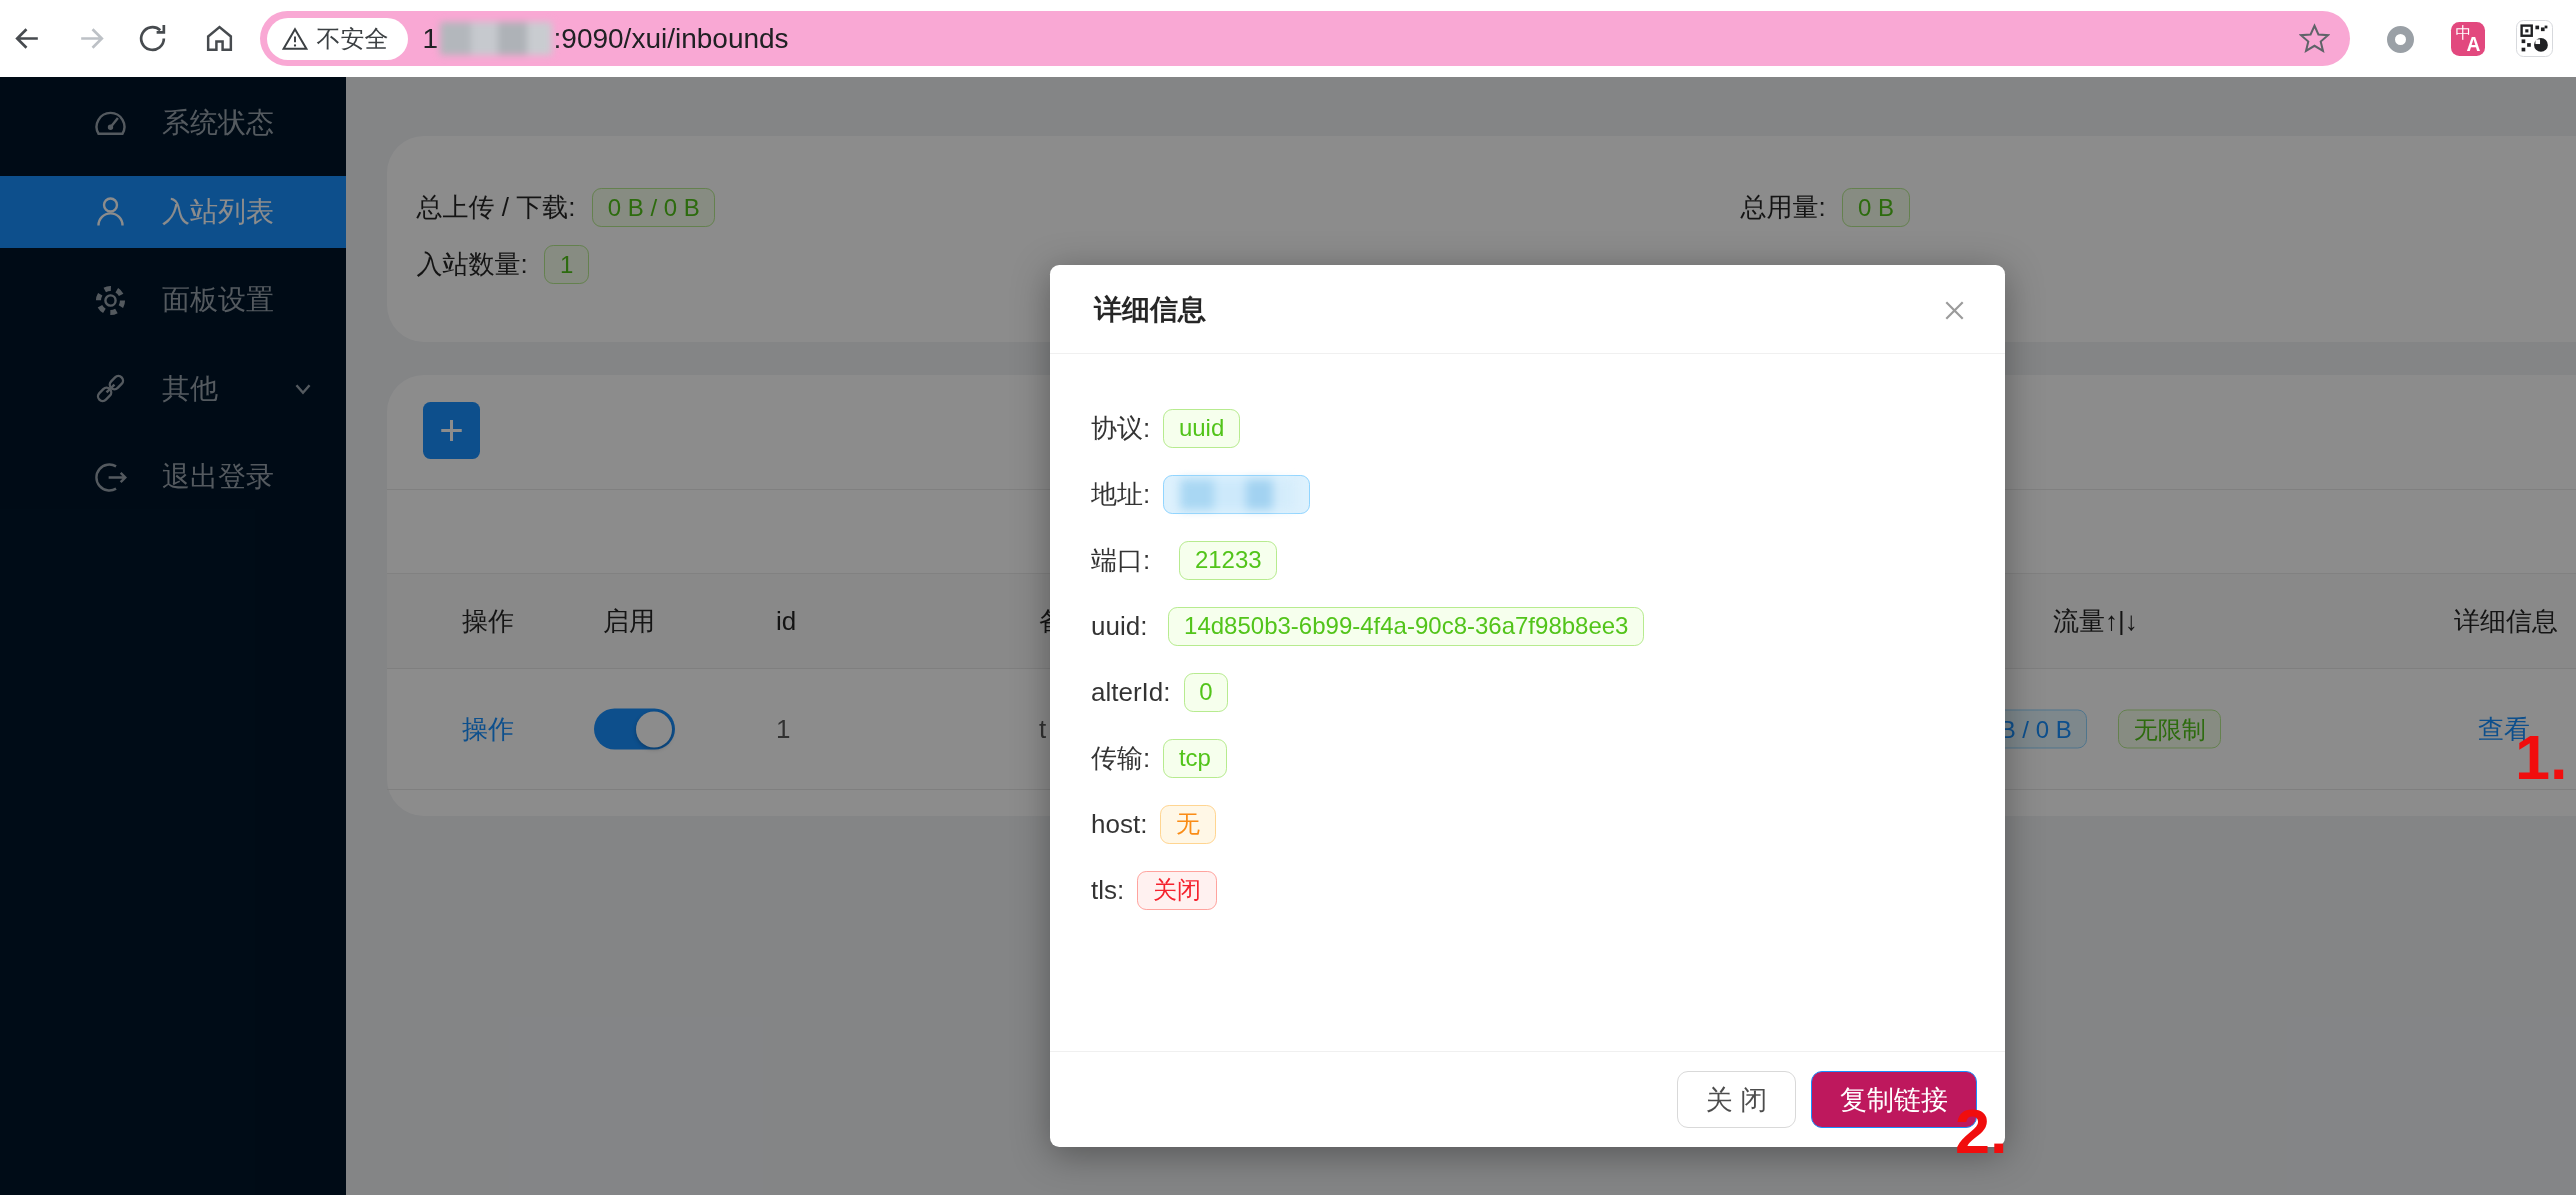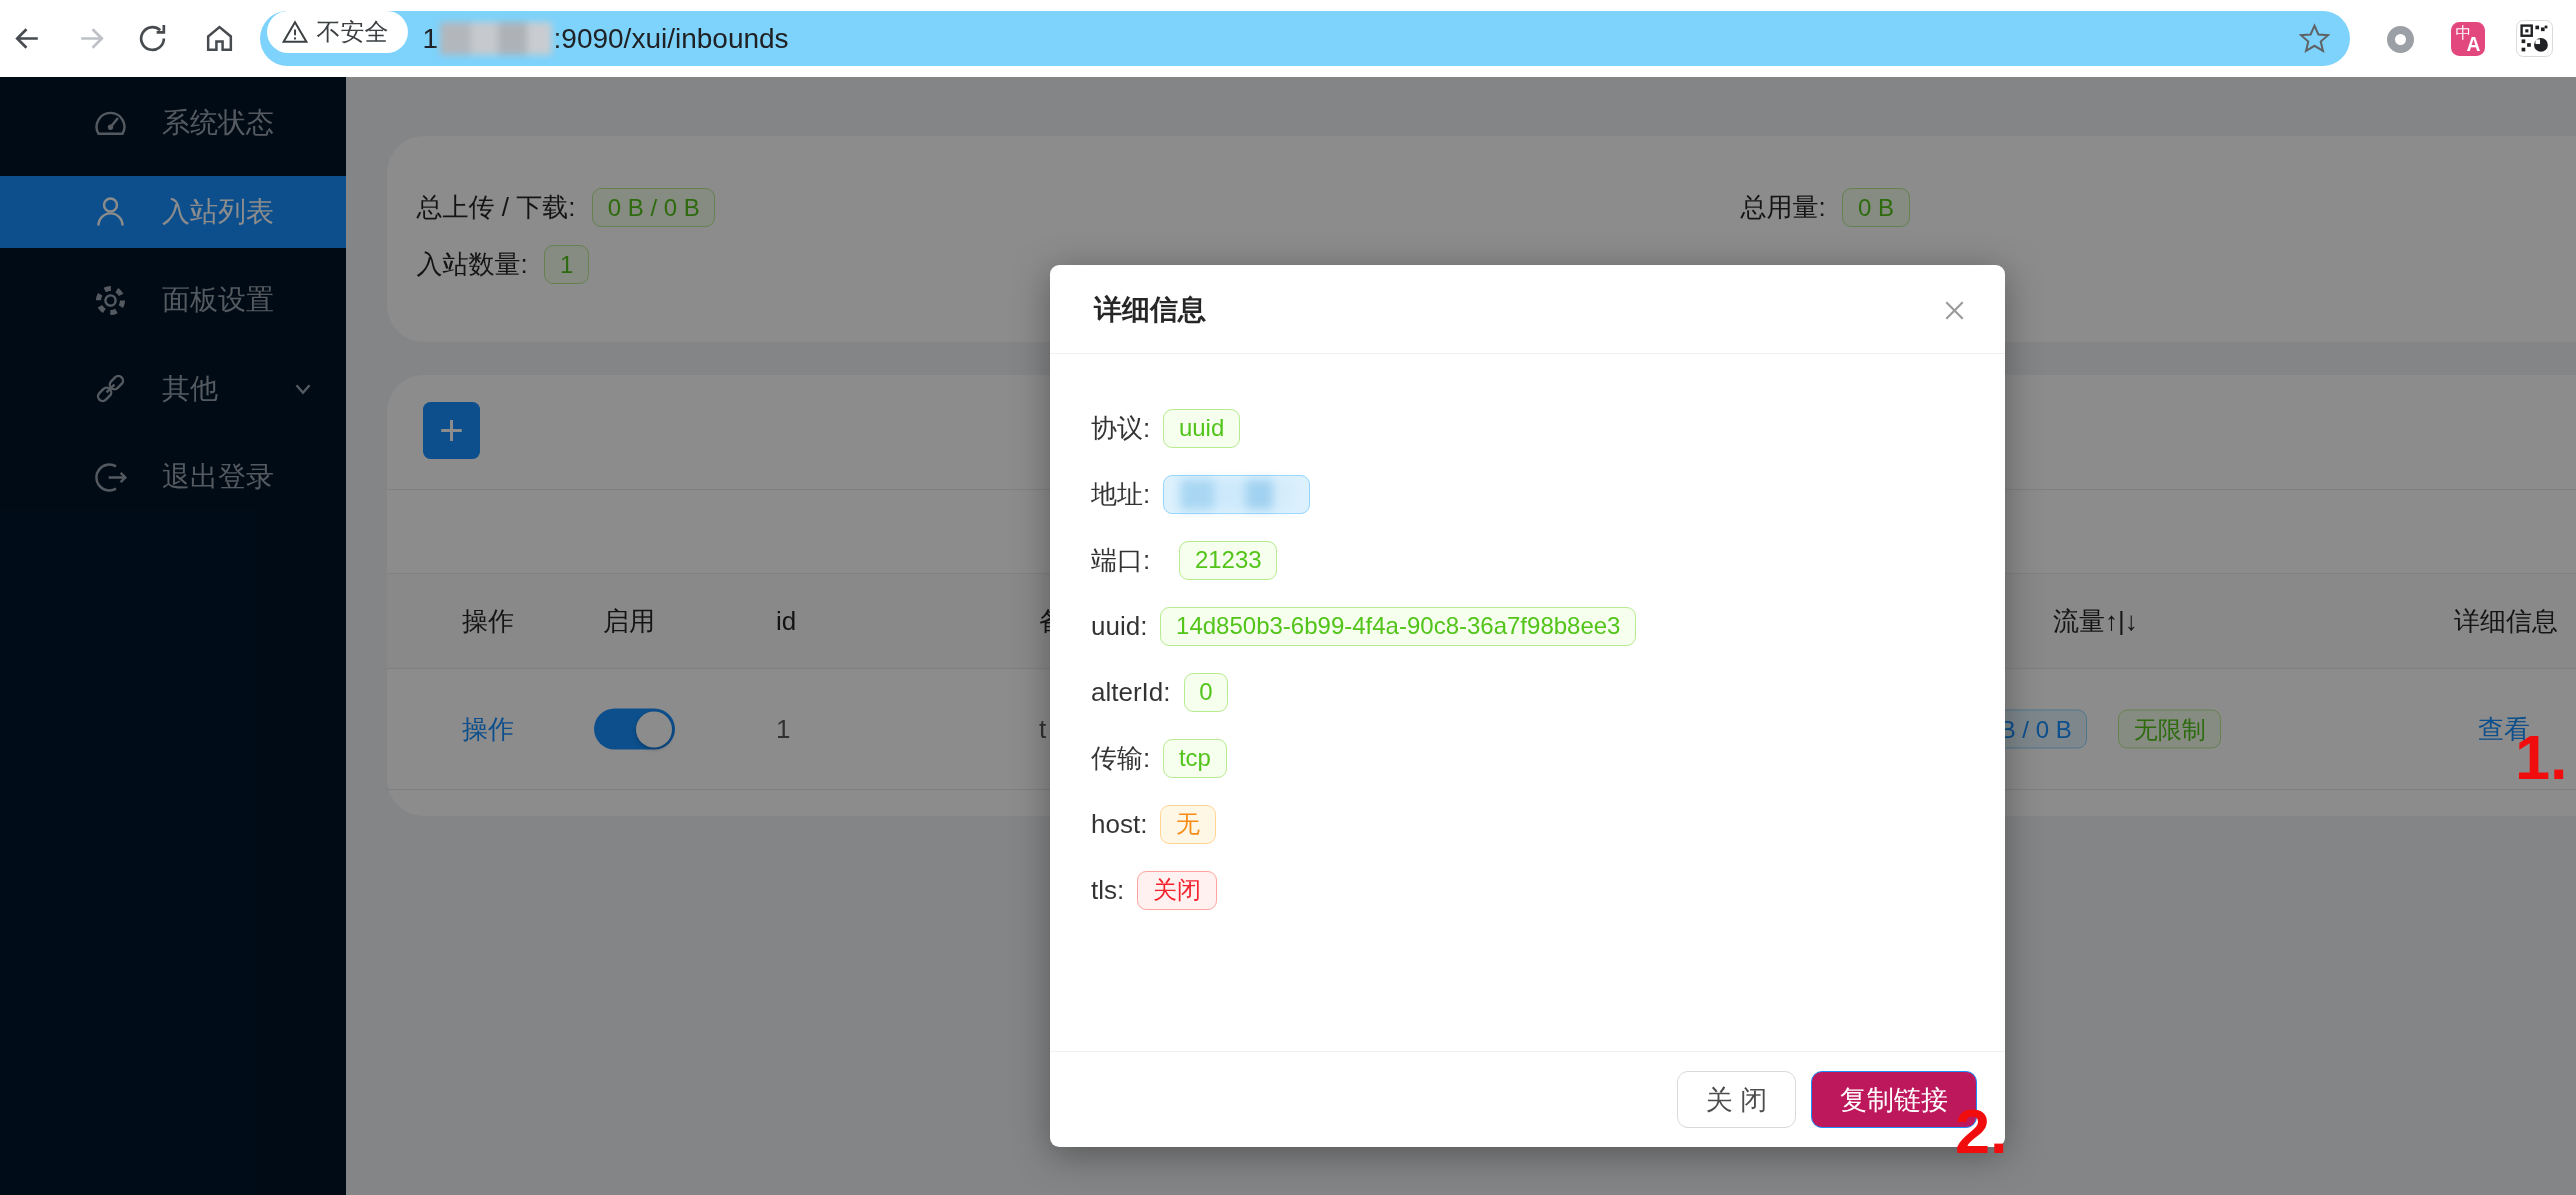--- a/index.html
+++ b/index.html
@@ -4,21 +4,21 @@
 <style>
   * { margin:0; padding:0; box-sizing:border-box; }
   html,body { width:2576px; height:1195px; overflow:hidden; background:#fff;
     font-family:"Liberation Sans","DejaVu Sans",sans-serif; }
   .stage { position:relative; width:2576px; height:1195px; }
 
   
   .toolbar { position:absolute; top:0; left:0; width:100%; height:77px; background:#fff; }
   .nav-ic { position:absolute; top:22px; width:33px; height:33px; cursor:pointer; }
   .omnibox { position:absolute; left:260px; top:11px; width:2090px; height:55px;
-    border-radius:28px; background:#7dd3fc; display:flex; }
+    border-radius:28px; background:#f9a8d4; display:flex; align-items:center; }
   .chip { margin-left:7.4px; height:42px; border-radius:21px; background:#fff;
     display:flex; align-items:center; gap:8.3px; padding:0 20px 0 14.7px; }
   .chip span { font-size:24px; color:#3c4043; }
   .url { margin-left:14px; display:flex; align-items:center; font-size:28px; color:#202124; }
   .blur-ip { width:112px; height:33px; margin:0 1.8px; border-radius:2.8px;
     background:linear-gradient(90deg,#b3b7bc 0 28%,#c6c9ce 28% 52%,#aeb2b7 52% 78%,#c9ccd0 78%);
     filter:blur(3.7px); }
   .star { position:absolute; right:20px; top:12px; }
   .ext-circle { position:absolute; left:2387px; top:26px; width:27px; height:27px;
     border:8.3px solid #9aa0a6; border-radius:50%; }
@@ -299,21 +299,21 @@
             <span class="tag t-blue addr" style="margin-left:0;">
               <span class="blur-addr"></span>
             </span>
           </div>
         <div class="mo-row">
             <span class="lbl">端口:</span>
             <span class="tag t-green" style="margin-left:16px;">21233</span>
           </div>
         <div class="mo-row">
             <span class="lbl">uuid:</span>
-            <span class="tag t-green" style="margin-left:0;">14d850b3-6b99-4f4a-90c8-36a7f98b8ee3</span>
+            <span class="tag t-green" style="margin-left:8px;">14d850b3-6b99-4f4a-90c8-36a7f98b8ee3</span>
           </div>
         <div class="mo-row">
             <span class="lbl">alterId:</span>
             <span class="tag t-green" style="margin-left:0;">0</span>
           </div>
         <div class="mo-row">
             <span class="lbl">传输:</span>
             <span class="tag t-green" style="margin-left:0;">tcp</span>
           </div>
         <div class="mo-row">

